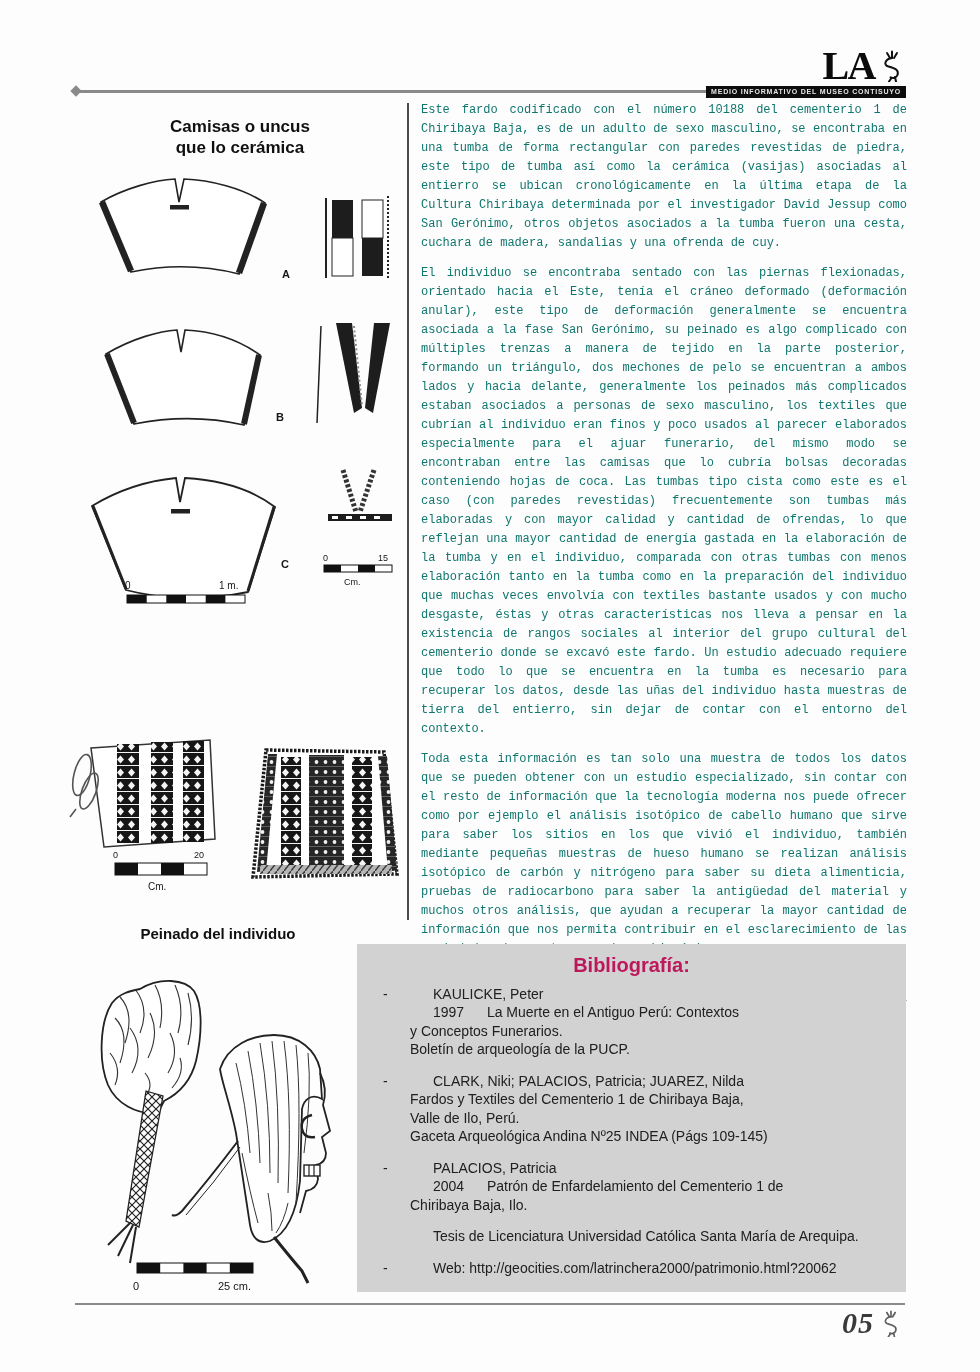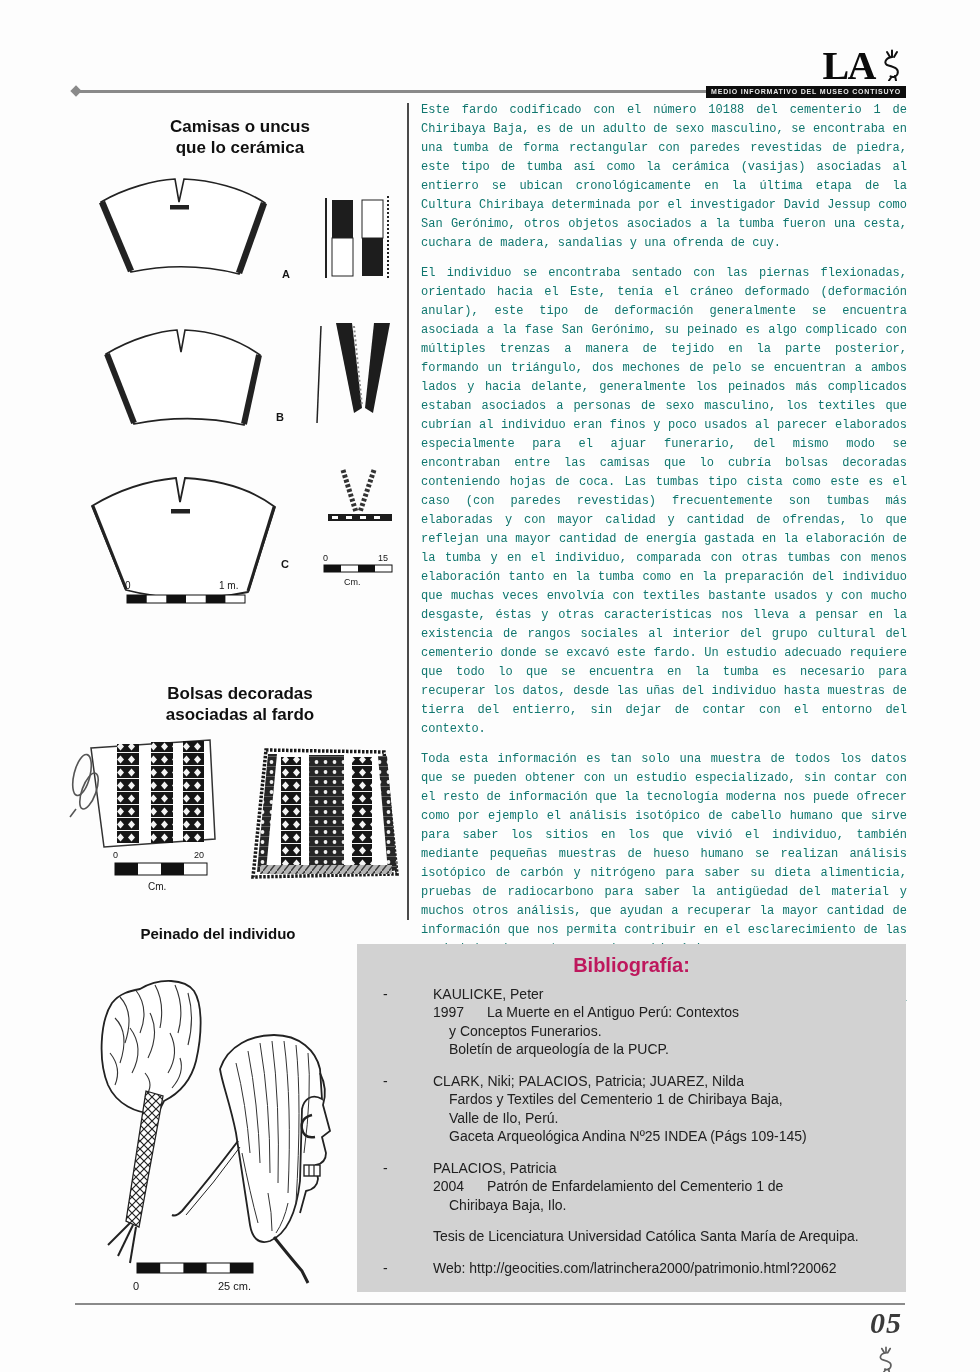--- a/index.html
+++ b/index.html
@@ -5,21 +5,21 @@
   html,body { margin:0; padding:0; background:#efefef; }
   .page {
     position:relative; width:980px; height:1372px; margin:0 auto;
     background:#fdfdfd; overflow:hidden;
     font-family:"Liberation Sans", sans-serif; color:#1c1c1c;
   }
   
   .head-rule { position:absolute; left:75px; top:90px; width:665px; height:3px; background:#8a8a8a; }
   .head-rule-tip { position:absolute; left:72px; top:87px; width:8px; height:8px; background:#8a8a8a; transform:rotate(45deg); }
   .logo { position:absolute; right:74px; top:48px; display:flex; flex-direction:column; align-items:flex-end; }
-  .logo-text { display:flex; align-items:center; gap:3px;
+  .logo-text { display:flex; align-items:flex-end; gap:3px;
     font-family:"Liberation Serif", serif; font-weight:bold; font-size:40px;
     letter-spacing:-1.5px; color:#0b0b0b; line-height:36px; }
   .logo-text .bird { width:26px; height:32px; margin:0 1px 2px 1px; }
   .logo-bar { margin-top:2px; background:#0d0d0d; color:#e6e6e6; font-size:7px; font-weight:bold;
     letter-spacing:0.8px; padding:2px 5px 3px 5px; text-align:center; min-width:158px; }
   
   .fig-title { position:absolute; left:75px; width:330px; text-align:center;
     font-weight:bold; font-size:17px; line-height:21px; color:#101010; }
   .fig-title.small { font-size:15px; width:280px; }
   
@@ -27,27 +27,27 @@
   svg text { font-family:"Liberation Sans", sans-serif; fill:#161616; }
   
   .col-divider { position:absolute; left:407px; top:103px; width:2px; height:817px; background:#4a4a4a; }
   .article { position:absolute; left:421px; top:101px; width:486px; }
   .article p { margin:0 0 11px 0; text-align:justify; font-size:12px; line-height:19px; color:#0f766e;font-family:Liberation Mono, monospace; }
   
   .biblio { position:absolute; left:357px; top:944px; width:549px; height:348px;
     background:#d2d2d2; box-sizing:border-box; padding-top:12px; font-size:14px; line-height:18.5px; color:#202020; }
   .bib-title { text-align:center; font-weight:bold; font-size:20px; margin-bottom:10px; color:#be185d; }
   .bib-line { position:relative; padding-left:76px; }
-  .bib-line.cont { padding-left:92px; }
+  .bib-line.cont { padding-left:53px; }
   .bib-dash { position:absolute; left:26px; top:0; }
   .bib-year { display:inline-block; width:50px; }
   .bib-gap { height:13px; }
   
   .foot-rule { position:absolute; left:75px; top:1303px; width:830px; height:2px; background:#8a8a8a; }
-  .page-num-wrap { position:absolute; right:78px; top:1306px; display:flex; align-items:center; gap:6px;flex-direction:column; }
+  .page-num-wrap { position:absolute; right:78px; top:1306px; display:flex; align-items:center; gap:6px; }
   .page-num { font-family:"Liberation Serif", serif; font-style:italic; font-weight:600;
     font-size:30px; color:#3a3a3a; letter-spacing:1px; }
   .page-num-wrap .bird { width:22px; height:27px; opacity:.85; }
 </style>
 </head>
 <body>
 
 <div class="page">
 
   <svg width="0" height="0" style="position:absolute" aria-hidden="true">
@@ -138,24 +138,20 @@
     <rect x="120.7" y="429" width="19.7" height="8" fill="#111"></rect>
 
     <text x="238" y="395" font-size="9">0</text>
     <text x="293" y="395" font-size="9">15</text>
     <rect x="239" y="399" width="68" height="7" fill="#fff" stroke="#111"></rect>
     <rect x="239" y="399" width="17" height="7" fill="#111"></rect>
     <rect x="273" y="399" width="17" height="7" fill="#111"></rect>
     <text x="259" y="419" font-size="9">Cm.</text>
   </svg>
 
-  <div class="fig-title" style="top:683px">
-    <div>Bolsas decoradas</div>
-    <div>asociadas al fardo</div>
-  </div>
 
   <svg class="figsvg" style="left:60px; top:727px" width="340" height="175" viewBox="0 0 340 175">
 
     <path d="M31 21 L150 13 L155 112 L44 120 Z" fill="#fff" stroke="#333" stroke-width="1.5"></path>
     <rect x="57" y="17" width="22" height="99" fill="url(#motifA)"></rect>
     <rect x="91" y="15" width="22" height="101" fill="url(#motifA)"></rect>
     <rect x="123" y="14" width="21" height="101" fill="url(#motifA)"></rect>
     <ellipse cx="22" cy="48" rx="8" ry="21" transform="rotate(14 22 48)" fill="none" stroke="#555" stroke-width="1.6"></ellipse>
     <ellipse cx="29" cy="64" rx="7" ry="19" transform="rotate(20 29 64)" fill="none" stroke="#555" stroke-width="1.6"></ellipse>
     <path d="M16 82 L10 90" stroke="#555" stroke-width="1.6"></path>

